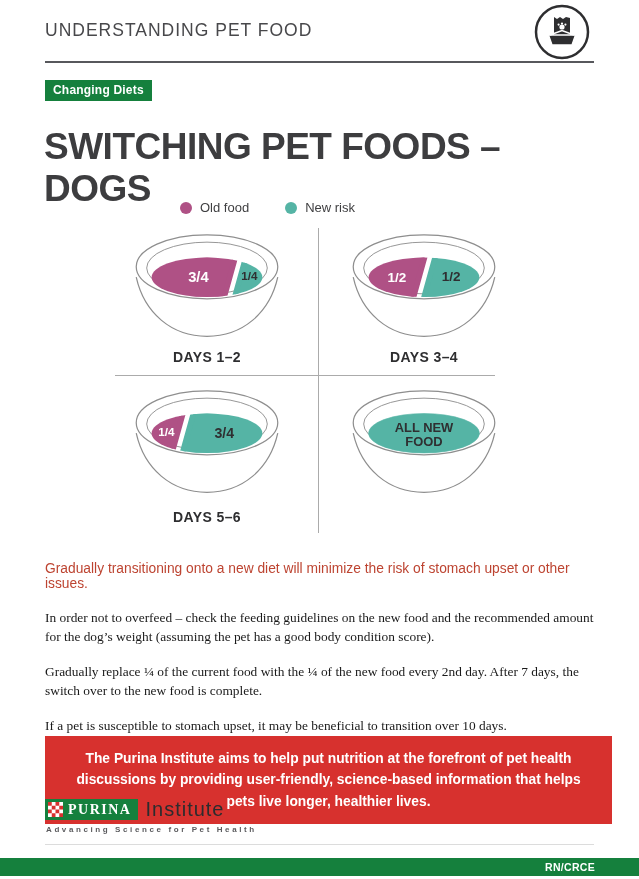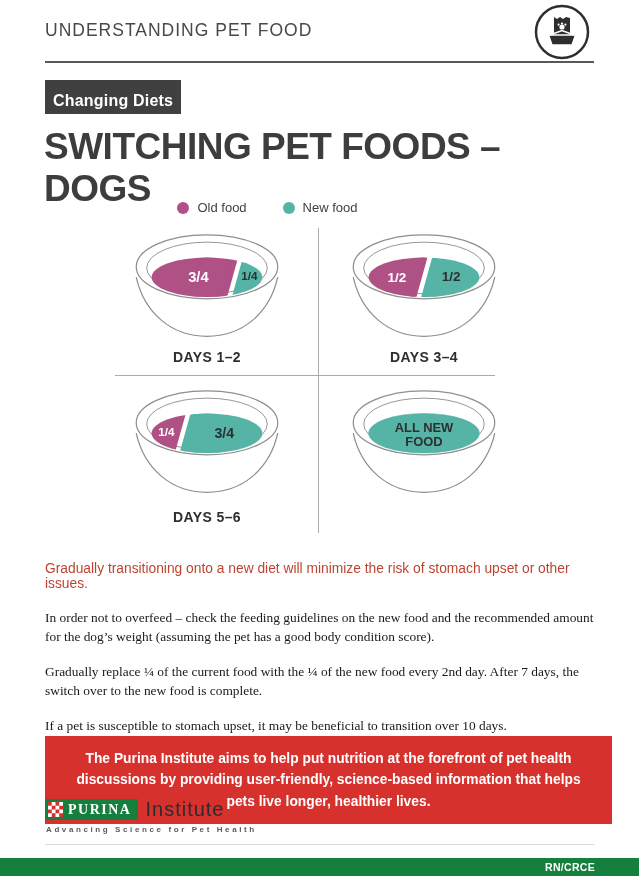--- a/index.html
+++ b/index.html
@@ -9,22 +9,22 @@
     outline:1px solid #e3e3e3;
   }
   .abs{position:absolute;}
 
   
   .hdr-title{left:45px;top:20px;font-size:17.5px;letter-spacing:1px;color:#48484b;font-weight:400;}
   .hdr-icon{left:534px;top:4px;width:56px;height:56px;}
   .hdr-rule{left:45px;top:61px;width:549px;height:2px;background:#57585c;}
 
   
-  .badge{left:45px;top:80px;background:#404040;color:#fff;font-size:16px;font-weight:700;
-         padding:12px 8px 4px 8px;letter-spacing:.2px;}
+  .badge{left:45px;top:80px;background:#15803d;color:#fff;font-size:12px;font-weight:700;
+         padding:3px 8px 4px 8px;letter-spacing:.2px;}
 
   
   .page-title{left:44px;top:126px;width:560px;font-size:37px;font-weight:700;color:#3d3d3f;
               letter-spacing:-.5px;}
 
   
   .legend{left:0;top:200px;width:535px;display:flex;justify-content:center;gap:36px;align-items:center;}
   .legend-item{display:flex;align-items:center;gap:8px;}
   .dot{width:12px;height:12px;border-radius:50%;}
   .dot-old{background:#af5185;}
@@ -94,21 +94,21 @@
 <div class="abs badge">Changing Diets</div>
 <div class="abs page-title">SWITCHING PET FOODS – DOGS</div>
 
 <div class="abs legend">
   <div class="legend-item">
     <span class="dot dot-old"></span>
     <span class="legend-label">Old food</span>
   </div>
   <div class="legend-item">
     <span class="dot dot-new"></span>
-    <span class="legend-label">New food</span>
+    <span class="legend-label">New risk</span>
   </div>
 </div>
 
 <div class="abs diagram">
   <div class="abs vline"></div>
   <div class="abs hline"></div>
 
   <svg class="abs bowl-svg bowl1" viewBox="0 0 260 175">
     <defs>
         <clipPath id="clip1">

